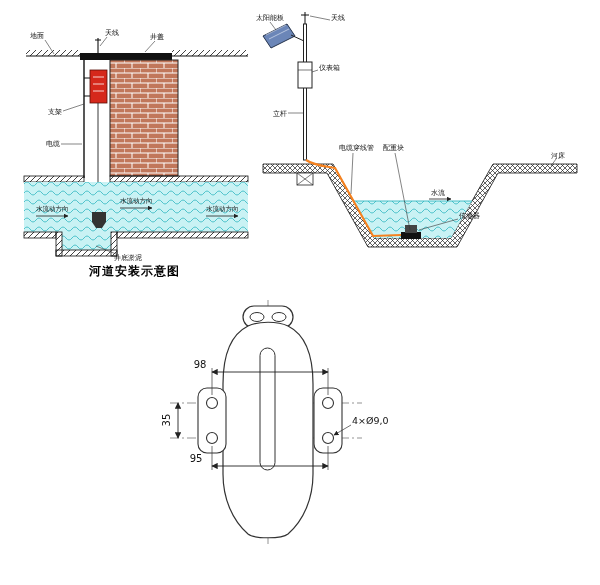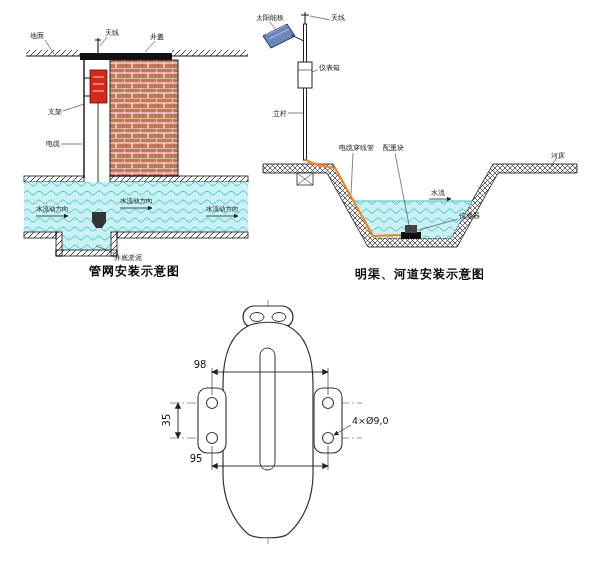--- a/index.html
+++ b/index.html
@@ -106,21 +106,21 @@
       <path d="M108,200 H140" stroke="#222" stroke-width="0.8" fill="none" marker-end="url(#farr1)"></path>
     </g>
     <g>
       <text x="194" y="203" font-size="6.5">水流动方向</text>
       <path d="M194,208 H226" stroke="#222" stroke-width="0.8" fill="none" marker-end="url(#farr1)"></path>
     </g>
 
     <text x="102" y="252" font-size="7">井底淤泥</text>
     <path d="M104,246 L84,238" stroke="#333" stroke-width="0.6" fill="none"></path>
   </svg>
-  <div class="caption cap1">管网安装示意图</div>
+  <div class="caption cap1">河道安装示意图</div>
 
   <svg style="left:255px;top:8px" width="330" height="255" viewBox="0 0 330 255">
     <defs>
       <pattern id="xhatch2" width="5" height="5" patternUnits="userSpaceOnUse">
         <path d="M0,5 L5,0 M0,0 L5,5" stroke="#222" stroke-width="0.7" fill="none"></path>
       </pattern>
       <pattern id="waves2" width="24" height="9" patternUnits="userSpaceOnUse">
         <rect width="24" height="9" fill="#c9f2f4"></rect>
         <path d="M0,5 Q3,1 6,5 T12,5 T18,5 T24,5" stroke="#2fb6c0" stroke-width="0.8" fill="none"></path>
       </pattern>
@@ -182,21 +182,20 @@
     <path d="M301,151 L296,158" stroke="#333" stroke-width="0.6" fill="none"></path>
 
     <g>
       <text x="176" y="187" font-size="7">水流</text>
       <path d="M174,191 H196" stroke="#222" stroke-width="0.8" fill="none" marker-end="url(#farr2)"></path>
     </g>
 
     <text x="204" y="210" font-size="7">传感器</text>
     <path d="M203,211 L164,222" stroke="#333" stroke-width="0.6" fill="none"></path>
   </svg>
-  <div class="caption cap2">明渠、河道安装示意图</div>
 
   <svg style="left:120px;top:298px" width="300" height="250" viewBox="0 0 300 250">
     <defs>
       <marker id="arr3" viewBox="0 0 10 10" refX="9" refY="5" markerWidth="7" markerHeight="7" orient="auto-start-reverse">
         <path d="M0,0 L10,5 L0,10 z" fill="#222"></path>
       </marker>
     </defs>
 
     <g stroke="#666" stroke-width="0.7" fill="none" stroke-dasharray="9 3 2 3">
       <path d="M148,2 V246"></path>

